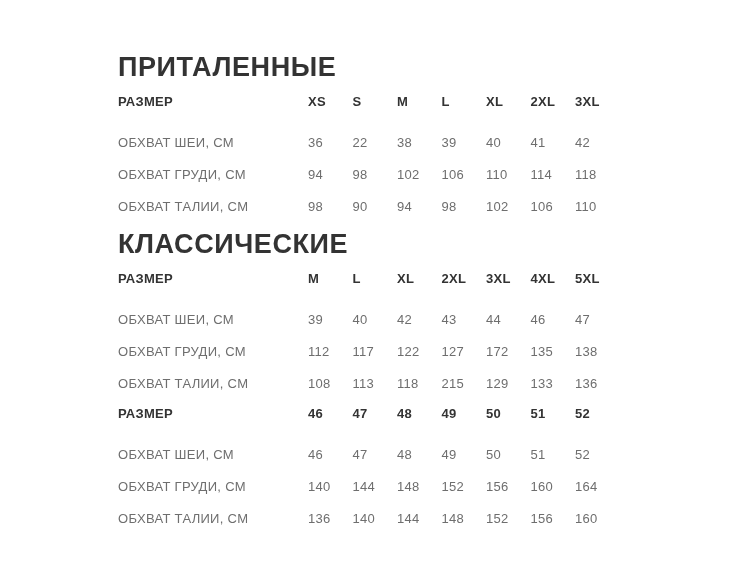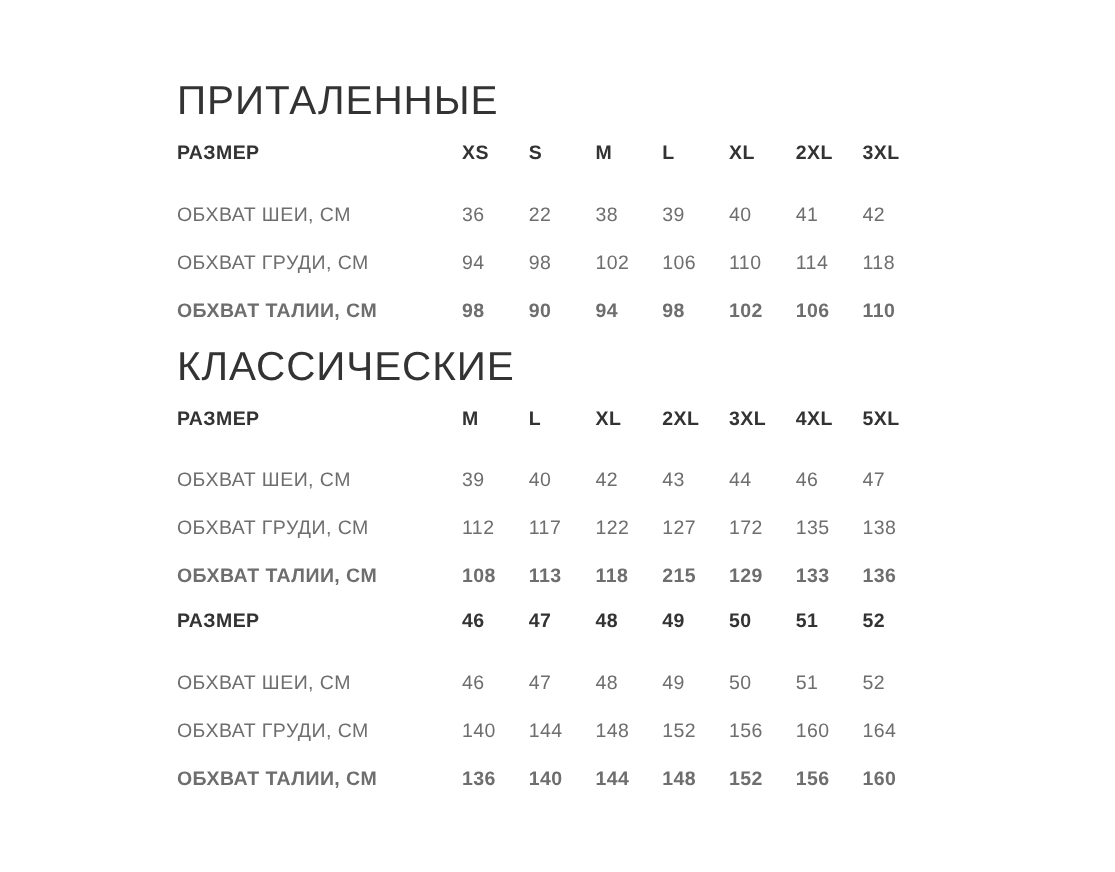--- a/index.html
+++ b/index.html
@@ -16,21 +16,21 @@
   .page {
     padding: 53px 0 0 118px;
   }
   .size-section {
     margin-bottom: 16px;
   }
   .section-title {
     margin: 0 0 14px 0;
     font-size: 27px;
     line-height: 28px;
-    font-weight: 400;
+    font-weight: 700;
     color: #333333;
     letter-spacing: 0.6px;
   }
   table.size-table {
     border-collapse: collapse;
     table-layout: fixed;
     border: none;
   }
   col.label-col  { width: 190px; }
   col.size-col   { width: 44.5px; }
@@ -51,21 +51,20 @@
     margin-top: 48px;
   }
   table.size-table tbody td {
     color: #6e6e6e;
     font-weight: 400;
     letter-spacing: 0.3px;
     padding-bottom: 18px;
   }
   table.size-table tbody tr:last-child td {
     padding-bottom: 0;
-    font-weight: bold;
   }
 </style>
 </head>
 <body>
 
 <div class="page">
 
   <section class="size-section">
     <h2 class="section-title">ПРИТАЛЕННЫЕ</h2>
     <table class="size-table">

